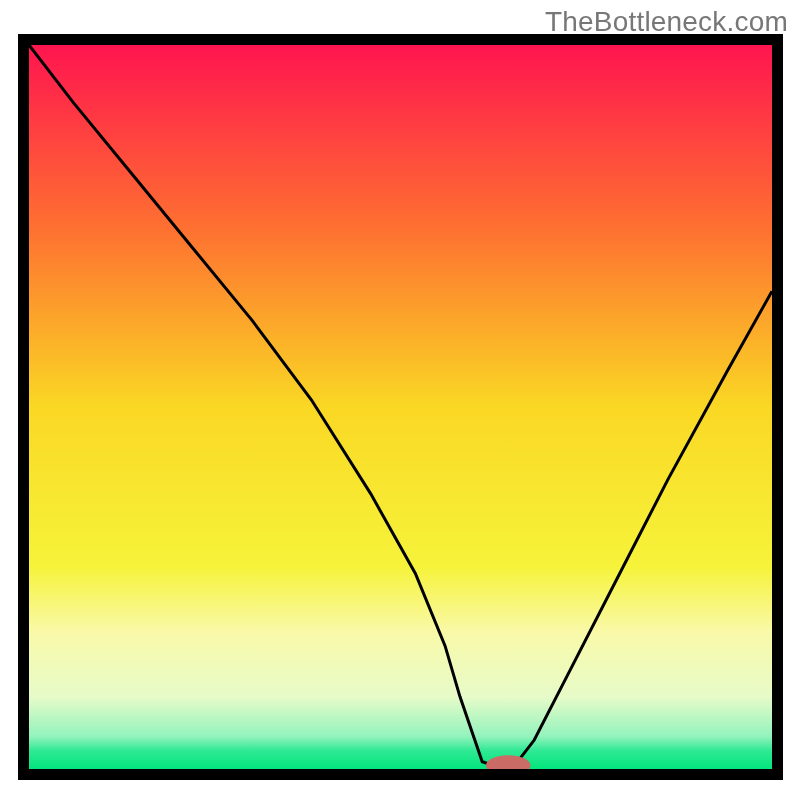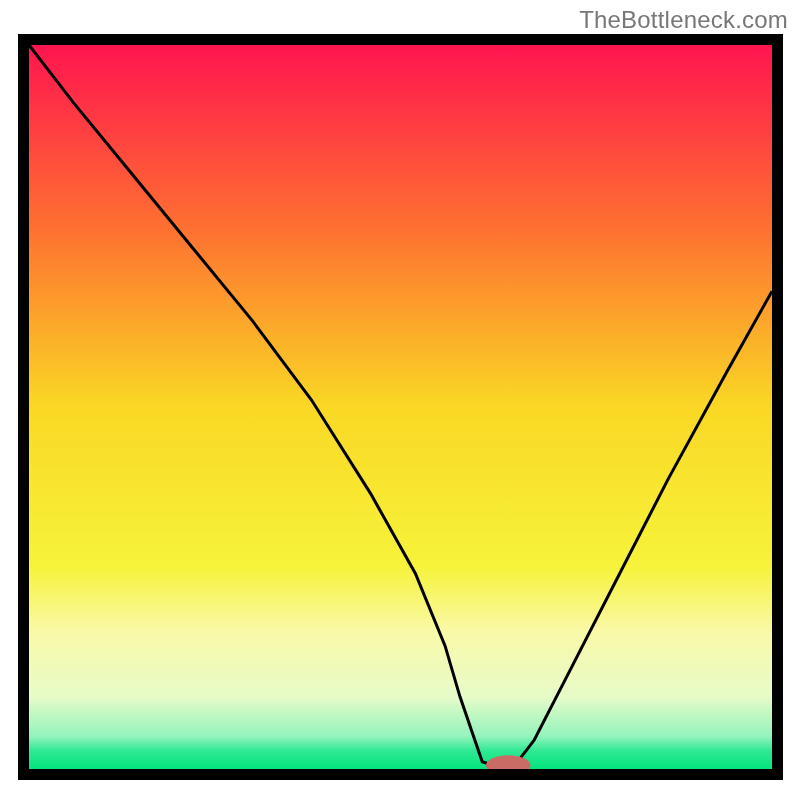--- a/index.html
+++ b/index.html
@@ -13,21 +13,21 @@
   }
   .container {
     position: relative;
     width: 800px;
     height: 800px;
   }
   .watermark {
     position: absolute;
     top: 6px;
     right: 12px;
-    font-size: 24px;
+    font-size: 28px;
     font-weight: 500;
     color: #777;
     letter-spacing: 0.2px;
     z-index: 10;
   }
   .plot-frame {
     position: absolute;
     top: 34px;
     left: 18px;
     width: 765px;

